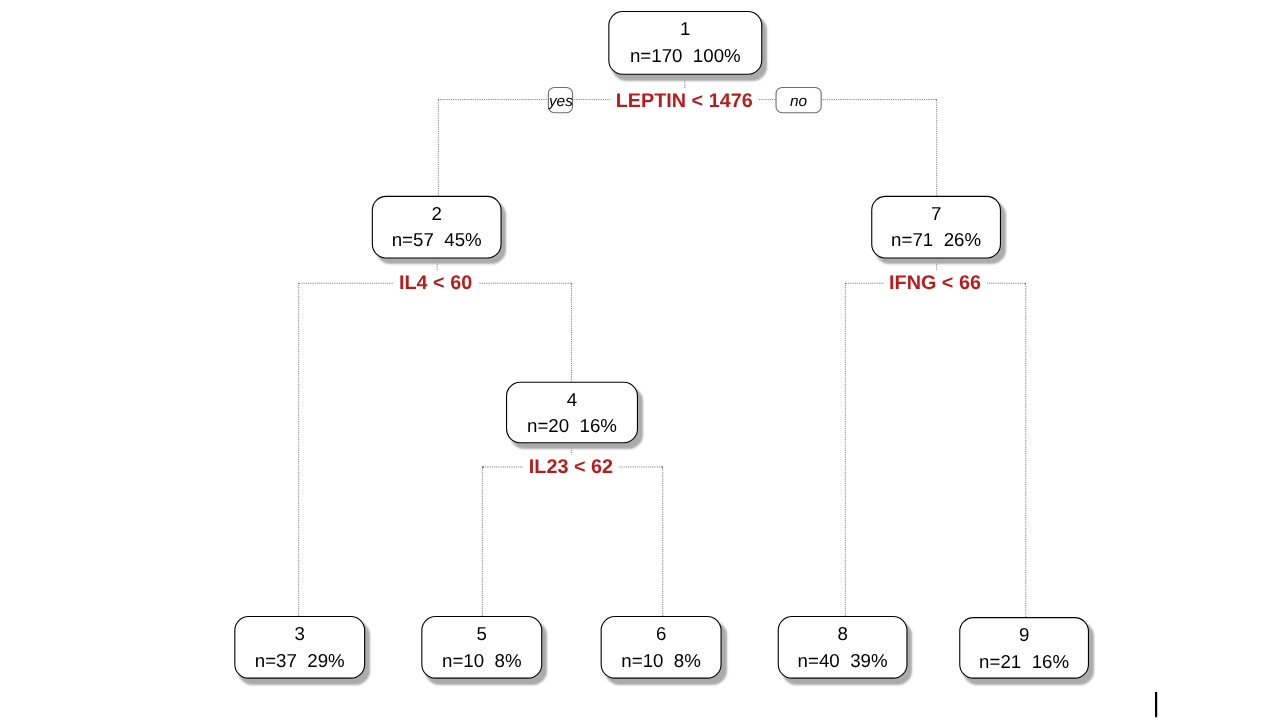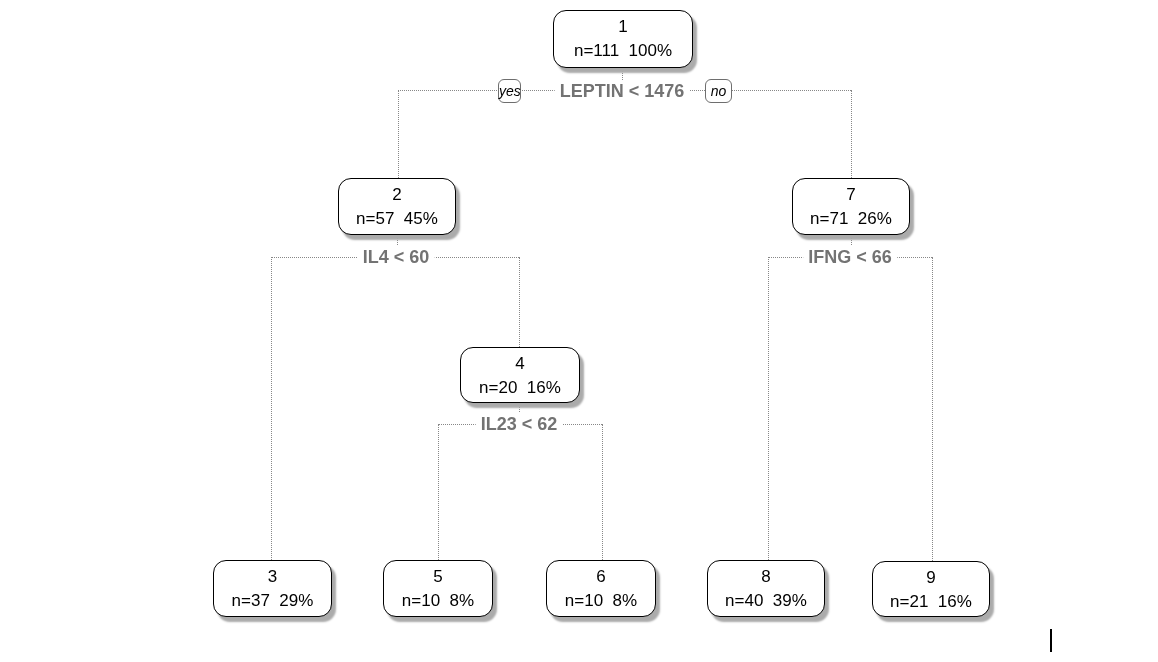--- a/index.html
+++ b/index.html
@@ -47,21 +47,21 @@
   .split-label {
     position: absolute;
     transform: translateX(-50%);
     background: #ffffff;
     font-weight: bold;
     font-size: 18px;
     line-height: 22px;
     padding: 0 5px;
     z-index: 2;
     white-space: pre;
-    color: #737373;
+    color: #b91c1c;
   }
   .branch-badge {
     position: absolute;
     background: #ffffff;
     border: 1px solid #6e6e6e;
     border-radius: 6px;
     font-style: italic;
     font-size: 14px;
     line-height: 22px;
     text-align: center;
@@ -97,29 +97,29 @@
   <div class="vline" style="left:438px;top:424px;height:136px"></div>
   <div class="vline" style="left:602px;top:424px;height:136px"></div>
 
   <div class="vline" style="left:851px;top:235px;height:22px"></div>
   <div class="hline" style="left:768px;top:257px;width:164px"></div>
   <div class="vline" style="left:768px;top:257px;height:303px"></div>
   <div class="vline" style="left:932px;top:257px;height:304px"></div>
 
   <div class="branch-badge" style="left:498px;top:79px;width:23px;height:24px">yes</div>
   <div class="split-label" style="left:622px;top:80px">LEPTIN &lt; 1476</div>
-  <div class="branch-badge" style="left:705px;top:79px;width:27px;height:24px">no</div>
+  <div class="branch-badge" style="left:705px;top:79px;width:42px;height:24px">no</div>
 
   <div class="split-label" style="left:396px;top:246px">IL4 &lt; 60</div>
   <div class="split-label" style="left:850px;top:246px">IFNG &lt; 66</div>
   <div class="split-label" style="left:519px;top:413px">IL23 &lt; 62</div>
 
   <div class="node" style="left:553px;top:10px;width:140px;height:58px">
     <div class="node-id">1</div>
-    <div class="node-stats">n=111  100%</div>
+    <div class="node-stats">n=170  100%</div>
   </div>
 
   <div class="node" style="left:338px;top:178px;width:118px;height:57px">
     <div class="node-id">2</div>
     <div class="node-stats">n=57  45%</div>
   </div>
 
   <div class="node" style="left:792px;top:178px;width:118px;height:57px">
     <div class="node-id">7</div>
     <div class="node-stats">n=71  26%</div>

